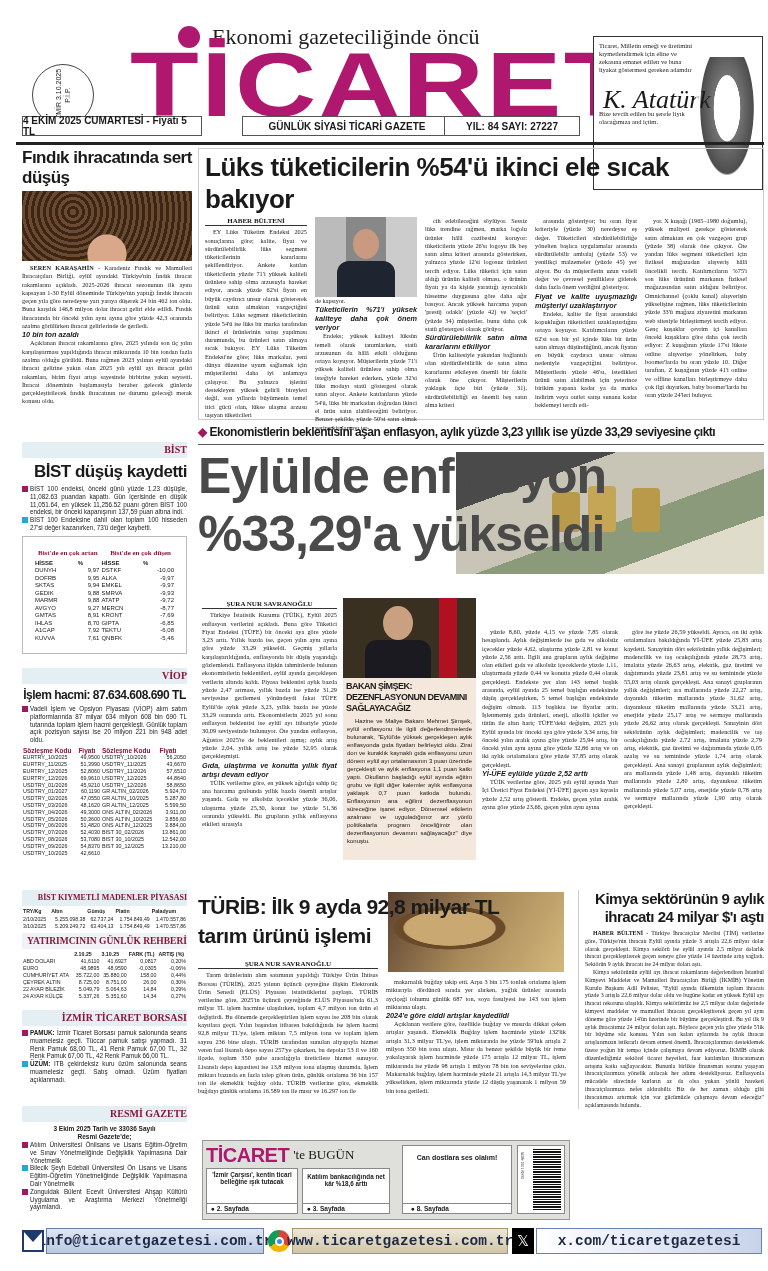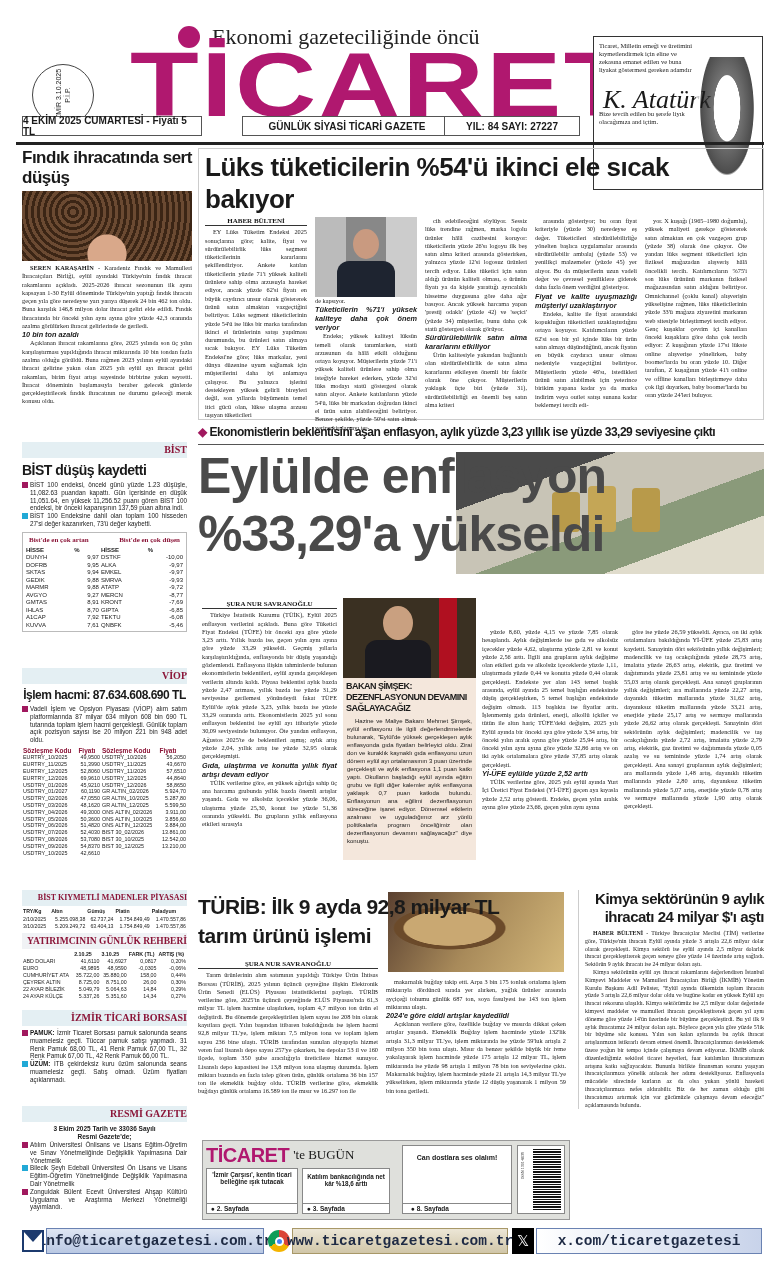--- a/index.html
+++ b/index.html
@@ -58,24 +58,24 @@
   <div class="photo" style="height:70px;margin:3px 0;background:radial-gradient(circle at 50% 90%,#d9a88a 0 18%,transparent 19%),repeating-radial-gradient(circle at 30% 30%,#6b4a32 0 3px,#3b2515 3px 6px)"></div>
   <div class="col">
     <p><b>SEREN KARAŞAHİN</b><span> - Karadeniz Fındık ve Mamulleri İhracatçıları Birliği, eylül ayındaki Türkiye'nin fındık ihracat rakamlarını açıkladı. 2025-2026 ihracat sezonunun ilk ayını kapsayan 1-30 Eylül döneminde Türkiye'nin yaptığı fındık ihracatı geçen yıla göre neredeyse yarı yarıya düşerek 24 bin 462 ton oldu. Buna karşılık 146,8 milyon dolar ihracat geliri elde edildi. Fındık ihracatında bir önceki yılın aynı ayına göre yüzde 42,3 oranında azalma görülürken ihracat gelirlerinde de geriledi.</span></p>
     <div class="sub">10 bin ton azaldı</div>
     <p>Açıklanan ihracat rakamlarına göre, 2025 yılında son üç yılın karşılaştırması yapıldığında ihracat miktarında 10 bin tondan fazla azalma olduğu görüldü. Buna rağmen 2023 yılının eylül ayındaki ihracat gelirine yakın olan 2025 yılı eylül ayı ihracat geliri rakamları, birim fiyat artışı sayesinde birbirine yakın seyretti. İhracat döneminin başlamasıyla beraber gelecek günlerde gerçekleştirilecek fındık ihracatının ne durumu geleceği merak konusu oldu.</p>
   </div>
 </div>
 
 <div class="abs" style="left:22px;top:442px;width:165px">
   <div class="secthead">BİST</div>
-  <div class="cond" style="text-align:left;font-size:14px;margin:4px 0 3px">BİST düşüş kaydetti</div>
+  <div class="cond" style="text-align:right;font-size:17px;margin:4px 0 3px">BİST düşüş kaydetti</div>
   <div class="bullet"><span class="sq r"></span><span>BİST 100 endeksi, önceki günü yüzde 1.23 düşüşle, 11,082.63 puandan kapattı. Gün içerisinde en düşük 11,051.64, en yüksek 11,256.52 puanı gören BİST 100 endeksi, bir önceki kapanışının 137,59 puan altına indi.</span></div>
   <div class="bullet"><span class="sq b"></span><span>BİST 100 Endeksine dahil olan toplam 100 hisseden 27'si değer kazanırken, 73'ü değer kaybetti.</span></div>
-  <div style="border:1px solid #bbb;margin-top:4px;padding:2px">
+  <div style="border:1px solid #bbb;margin-top:4px;padding:11px">
     <div style="display:flex;justify-content:space-between;color:#8b1538;font-weight:bold;font-size:7px;padding:1px 4px 3px">
       <span>Bist'de en çok artan</span>
       <span>Bist'de en çok düşen</span>
     </div>
     <table class="tbl">
       <tbody>
           <tr>
             <th>HİSSE</th>
             <th class="num">%</th>
             <th>HİSSE</th>
@@ -340,21 +340,21 @@
           <td class="num">5.337,26</td>
           <td class="num">5.351,60</td>
           <td class="num">14,34</td>
           <td class="num">0,27%</td>
         </tr>
       </tbody>
   </table>
 </div>
 
 <div class="abs" style="left:22px;top:1010px;width:165px">
-  <div class="secthead">İZMİR TİCARİ BORSASI</div>
+  <div class="secthead">İZMİR TİCARET BORSASI</div>
   <div class="bullet" style="margin-top:3px"><span class="sq r"></span><b>PAMUK:</b><span> İzmir Ticaret Borsası pamuk salonunda seans muamelesiz geçti. Tüccar pamuk satışı yapmadı. 31 Renk Pamuk 68,00 TL, 41 Renk Pamuk 67,00 TL, 32 Renk Pamuk 67,00 TL, 42 Renk Pamuk 66,00 TL.</span></div>
   <div class="bullet"><span class="sq b"></span><b>ÜZÜM:</b><span> İTB çekirdeksiz kuru üzüm salonunda seans muamelesiz geçti. Satış olmadı. Üzüm fiyatları açıklanmadı.</span></div>
 </div>
 
 <div class="abs" style="left:22px;top:1106px;width:165px">
   <div class="secthead">RESMİ GAZETE</div>
   <div class="sans" style="text-align:center;font-weight:bold;font-size:6.5px;line-height:8px;margin-top:3px">
     <div>3 Ekim 2025 Tarih ve 33036 Sayılı</div>
     <div>Resmi Gazete'de;</div>
   </div>

